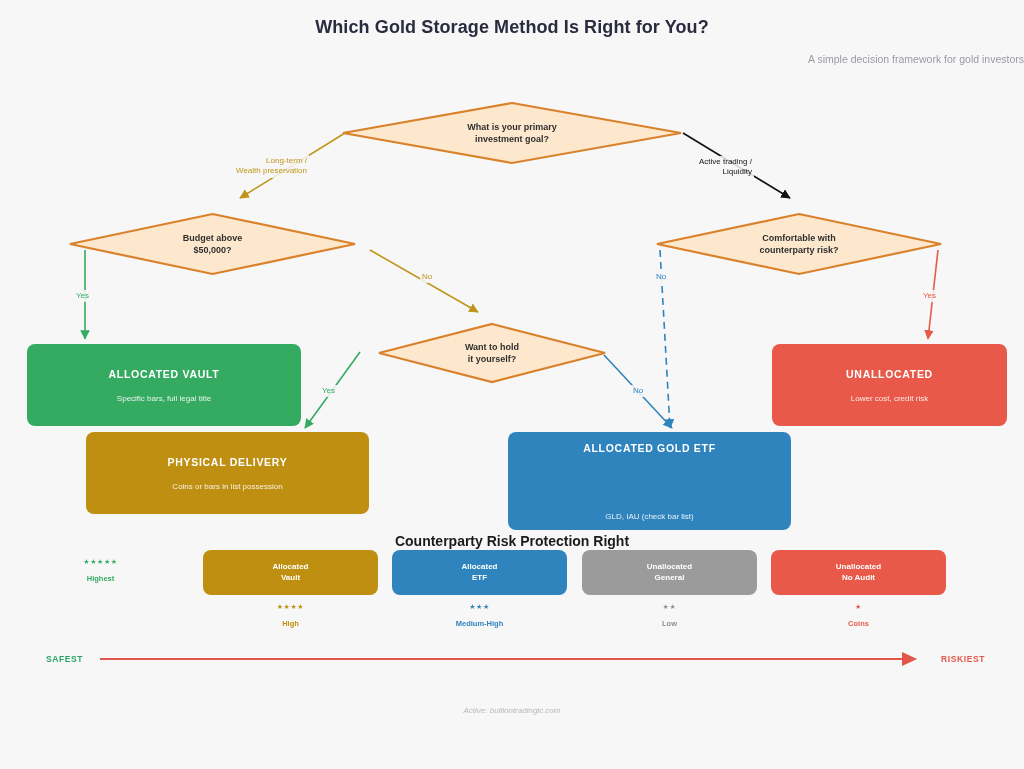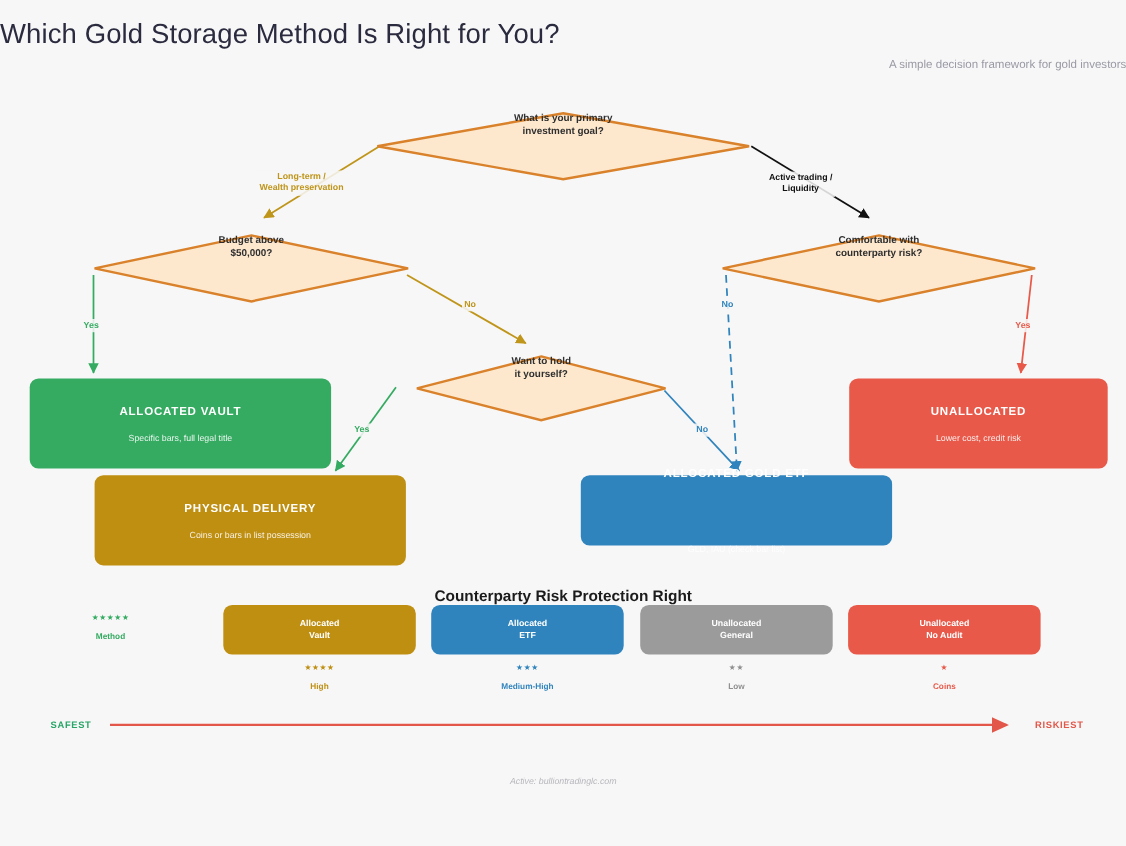--- a/index.html
+++ b/index.html
@@ -8,36 +8,37 @@
     width: 1024px; height: 769px;
     background: #f7f7f7;
     font-family: "Liberation Sans", sans-serif;
     overflow: hidden;
   }
   #stage { position: relative; width: 1024px; height: 769px; }
 
   
   #title {
     position: absolute; left: 0; top: 17px; width: 1024px;
-    font-size: 25px; font-weight: normal; color: #2b2b40;
+    text-align: center;
+    font-size: 18px; font-weight: bold; color: #2b2b40;
     letter-spacing: 0.1px;
   }
   #subtitle {
     position: absolute; left: 0; top: 53px; width: 1024px;
     text-align: right;
     font-size: 10.5px; color: #9a9aa5;
   }
 
   
   #edges { position: absolute; left: 0; top: 0; width: 1024px; height: 769px; }
 
   
   .diamond {
     position: absolute;
-    display: flex; justify-content: center;
+    display: flex; align-items: center; justify-content: center;
   }
   .diamond .dlabel {
     position: relative; z-index: 3;
     text-align: center;
     font-size: 9px; font-weight: bold; color: #2f2f2f;
     line-height: 1.35;
     pointer-events: none;
     white-space: pre-line;
   }
   .diamond svg { position: absolute; left: 0; top: 0; }
@@ -56,22 +57,22 @@
   }
   .outcome .osub {
     margin-top: 14px;
     font-size: 8px; color: rgba(255,255,255,0.88);
     text-align: left;
   }
 
   
   .elabel {
     position: absolute;
-    font-size: 8px; font-weight: bold;
-    line-height: 1.3; text-align: center;
+    font-size: 8px; font-weight: normal;
+    line-height: 1.3; text-align: right;
     background: rgba(247,247,247,0.86);
     padding: 1px 2px;
     white-space: pre-line;
   }
 
   
   #scale-title {
     position: absolute; left: 0; top: 533px; width: 1024px;
     text-align: center;
     font-size: 14px; font-weight: bold; color: #1b1b1b;
@@ -160,21 +161,21 @@
   </svg>
 
   <div class="diamond" style="left:341px; top:101px; width:342px; height:64px;">
     <svg width="342" height="64" viewBox="0 0 342 64">
       <polygon points="171,2 340,32 171,62 2,32" fill="#fde8ce" stroke="#d9822b" stroke-width="2.2"></polygon>
     </svg>
     <div class="dlabel">What is your primary
 investment goal?</div>
   </div>
 
-  <div class="diamond" style="left:84px; top:212px; width:289px; height:64px;">
+  <div class="diamond" style="left:68px; top:212px; width:289px; height:64px;">
     <svg width="289" height="64" viewBox="0 0 289 64">
       <polygon points="144.5,2 287,32 144.5,62 2,32" fill="#fde8ce" stroke="#d9822b" stroke-width="2.2"></polygon>
     </svg>
     <div class="dlabel">Budget above
 $50,000?</div>
   </div>
 
   <div class="diamond" style="left:655px; top:212px; width:288px; height:64px;">
     <svg width="288" height="64" viewBox="0 0 288 64">
       <polygon points="144,2 286,32 144,62 2,32" fill="#fde8ce" stroke="#d9822b" stroke-width="2.2"></polygon>
@@ -205,35 +206,35 @@
   <div class="outcome" style="left:27px; top:344px; width:274px; height:82px; background:#35ab62;">
     <div class="otitle">ALLOCATED VAULT</div>
     <div class="osub">Specific bars, full legal title</div>
   </div>
 
   <div class="outcome" style="left:86px; top:432px; width:283px; height:82px; background:#bf8f12;">
     <div class="otitle">PHYSICAL DELIVERY</div>
     <div class="osub">Coins or bars in list possession</div>
   </div>
 
-  <div class="outcome" style="left:528px; top:432px; width:283px; height:64px; background:#3084bd;gap:44px;">
+  <div class="outcome" style="left:508px; top:432px; width:283px; height:98px; background:#3084bd;gap:44px;">
     <div class="otitle">ALLOCATED GOLD ETF</div>
     <div class="osub">GLD, IAU (check bar list)</div>
   </div>
 
   <div class="outcome" style="left:772px; top:344px; width:235px; height:82px; background:#e8594a;">
     <div class="otitle">UNALLOCATED</div>
     <div class="osub">Lower cost, credit risk</div>
   </div>
 
   <div id="scale-title">Counterparty Risk Protection Right</div>
 
   <div class="riskcard" style="left:13px; top:550px; width:175px;">
     <div class="stars" style="color:#35ab62;">★★★★★</div>
-    <div class="rlevel" style="color:#35ab62;">Method</div>
+    <div class="rlevel" style="color:#35ab62;">Highest</div>
   </div>
 
   <div class="riskcard" style="left:203px; top:550px; width:175px;">
     <div class="chip" style="background:#bf8f12;">Allocated
 Vault</div>
     <div class="stars" style="color:#bf8f12;">★★★★</div>
     <div class="rlevel" style="color:#bf8f12;">High</div>
   </div>
 
   <div class="riskcard" style="left:392px; top:550px; width:175px;">

